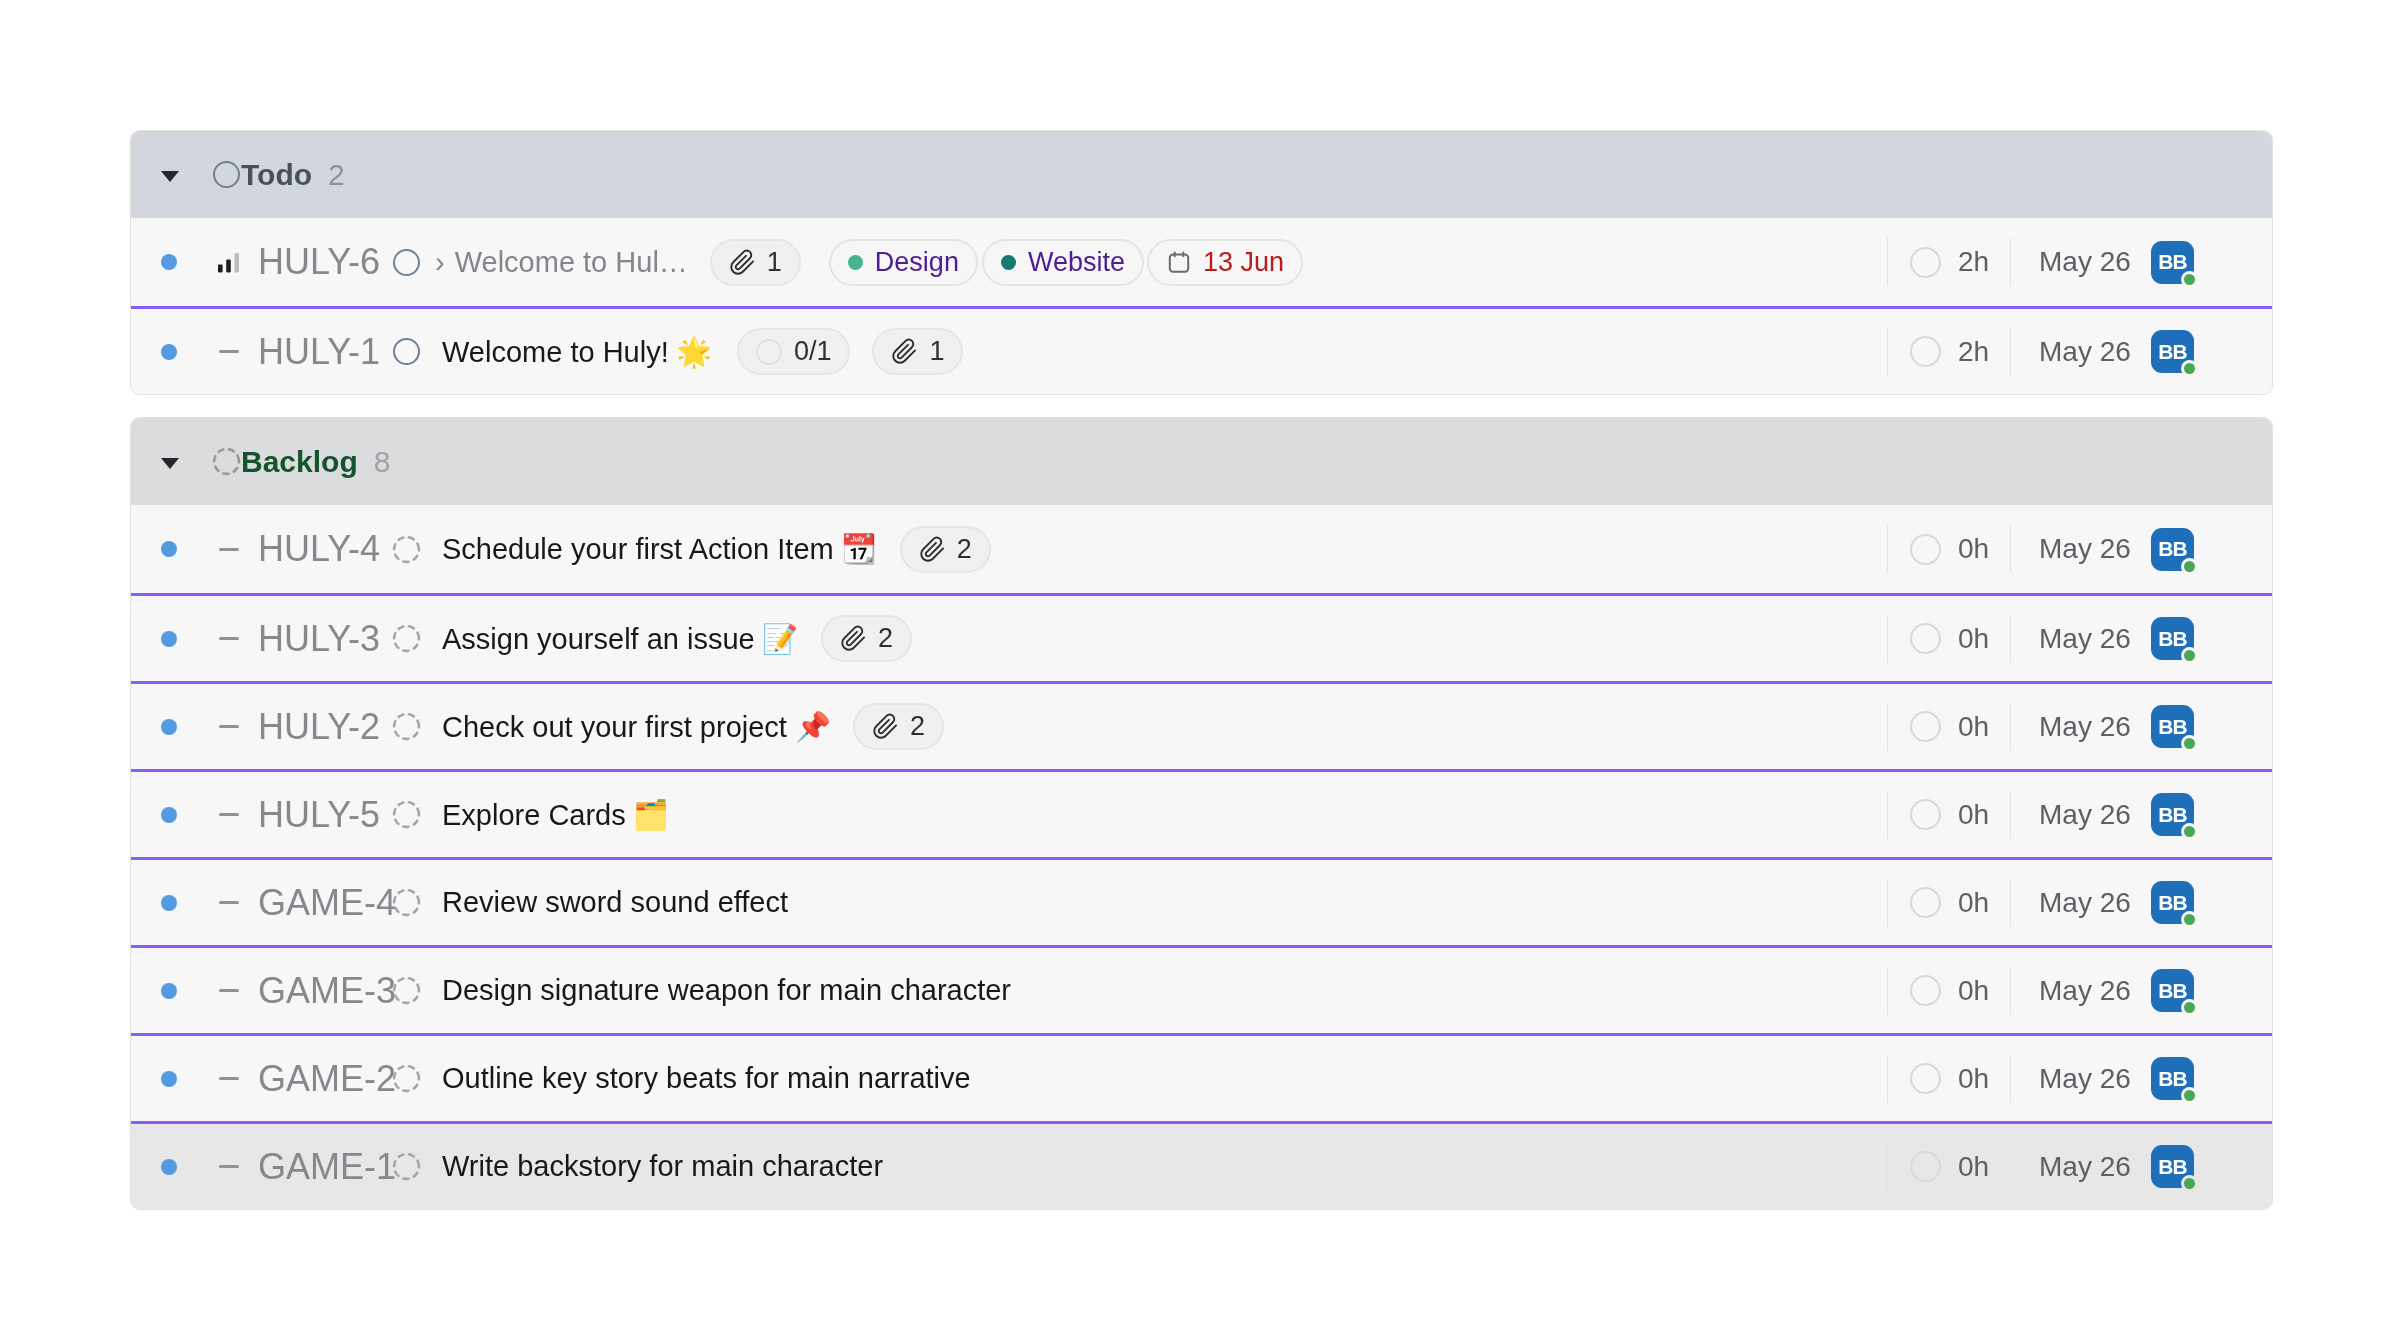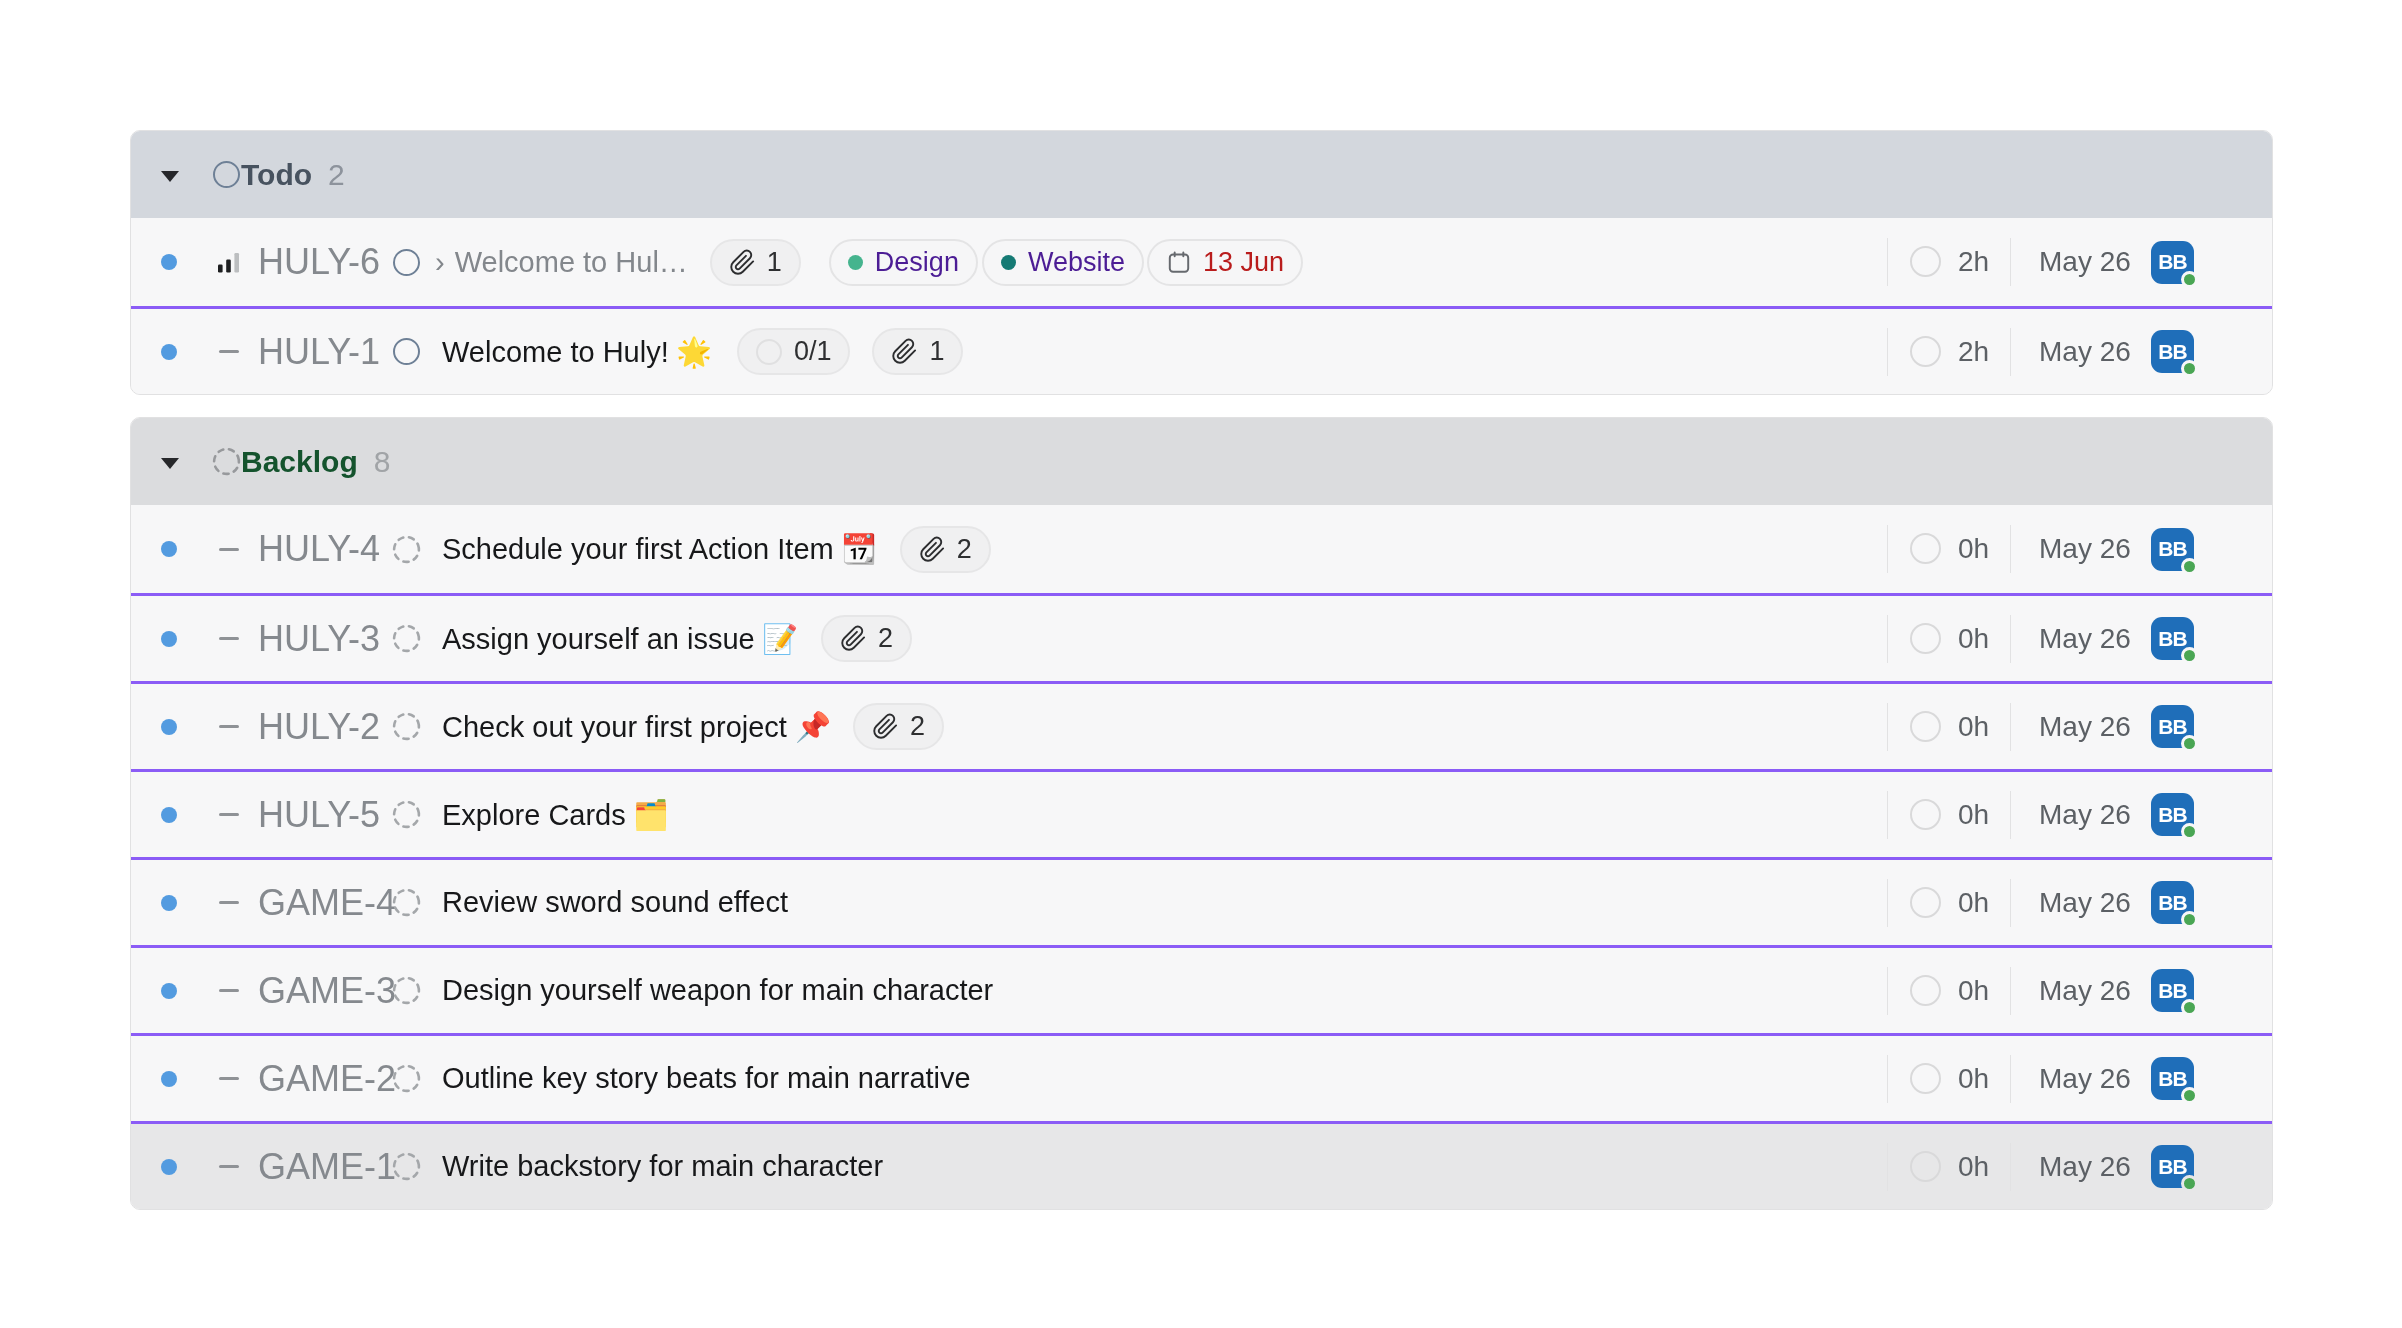--- a/index.html
+++ b/index.html
@@ -50,21 +50,21 @@
   .pill.att { margin-left:22px; }
   .subcircle { width:26px; height:26px; border:2.5px solid #e0e0e1; border-radius:50%;
     margin-right:12px; }
   .labels { display:inline-flex; gap:4px; margin-left:28px; }
   .tag-dot { width:15px; height:15px; border-radius:50%; margin-right:12px; }
   .tag-name { color:#4c1d95; }
   .pill.due { margin-left:3px; color:#b91c1c;justify-content:flex-end; }
 
   .right { margin-left:auto; display:inline-flex; align-items:center; padding-right:78px; flex:none; }
   .vsep { width:1px; height:48px; background:#e2e2e3; flex:none; }
-  .est { display:inline-flex; align-items:flex-start; margin-left:22px; width:100px; flex:none; }
+  .est { display:inline-flex; align-items:center; margin-left:22px; width:100px; flex:none; }
   .est-circle { width:31px; height:31px; border:2.6px solid #d9d9da; border-radius:50%; flex:none; }
   .est-text { margin-left:17px; font-size:28px; color:#5c6065; }
   .mod-date { margin-left:28px; width:92px; font-size:28px; color:#5c6065; flex:none; }
   .avatar { position:relative; width:43px; height:43px; border-radius:11px; margin-left:20px;
     display:inline-flex; align-items:center; justify-content:center; flex:none; }
   .avatar-initials { color:#ffffff; font-size:21px; font-weight:700; letter-spacing:-1px; }
   .presence { position:absolute; right:-4px; bottom:-4px; width:17px; height:17px;
     border-radius:50%; border:3px solid #f7f7f8; }
   .row.selected .presence { border-color:#e7e7e8; }
 </style>
@@ -359,21 +359,21 @@
     <span class="proj-dot" style="background: rgb(83, 155, 224);"></span>
     <span class="prio">
             <span class="prio-dash"></span>
           </span>
     <span class="issue-id">GAME-3</span>
     <span class="status-ico">
             <svg width="29" height="29" viewBox="0 0 29 29" fill="none">
               <circle cx="14.5" cy="14.5" r="12.4" stroke="#a4a7aa" stroke-width="2.6" stroke-dasharray="5.2 5.6" stroke-linecap="round" transform="rotate(-20 14.5 14.5)"></circle>
             </svg>
           </span>
-    <span class="title">Design yourself weapon for main character</span>
+    <span class="title">Design signature weapon for main character</span>
 
     <span class="right">
       <span class="vsep"></span>
       <span class="est">
         <span class="est-circle"></span>
         <span class="est-text">0h</span>
       </span>
       <span class="vsep"></span>
       <span class="mod-date">May 26</span>
       <span class="avatar" style="background: rgb(31, 110, 185);">

